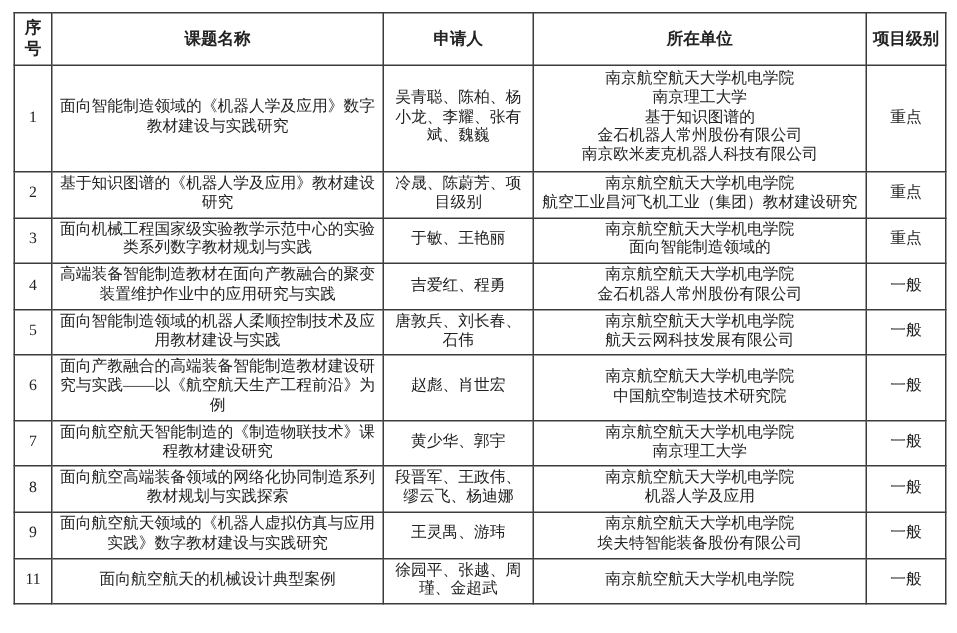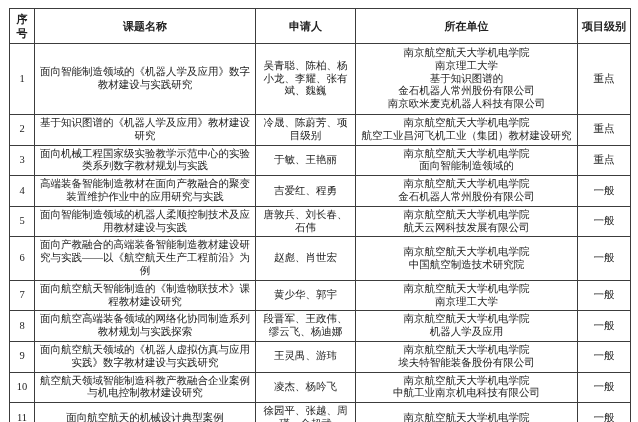--- a/index.html
+++ b/index.html
@@ -162,30 +162,20 @@
           <td>9</td>
           <td>面向航空航天领域的《机器人虚拟仿真与应用实践》数字教材建设与实践研究</td>
           <td>王灵禺、游玮</td>
           <td class="cell-units">
             <div>南京航空航天大学机电学院</div>
             <div>埃夫特智能装备股份有限公司</div>
           </td>
           <td>一般</td>
         </tr>
         <tr>
-          <td>10</td>
-          <td>航空航天领域智能制造科教产教融合企业案例与机电控制教材建设研究</td>
-          <td>凌杰、杨吟飞</td>
-          <td class="cell-units">
-            <div>南京航空航天大学机电学院</div>
-            <div>中航工业南京机电科技有限公司</div>
-          </td>
-          <td>一般</td>
-        </tr>
-        <tr>
           <td>11</td>
           <td>面向航空航天的机械设计典型案例</td>
           <td>徐园平、张越、周瑾、金超武</td>
           <td class="cell-units">
             <div>南京航空航天大学机电学院</div>
           </td>
           <td>一般</td>
         </tr>
       </tbody>
   </table>

